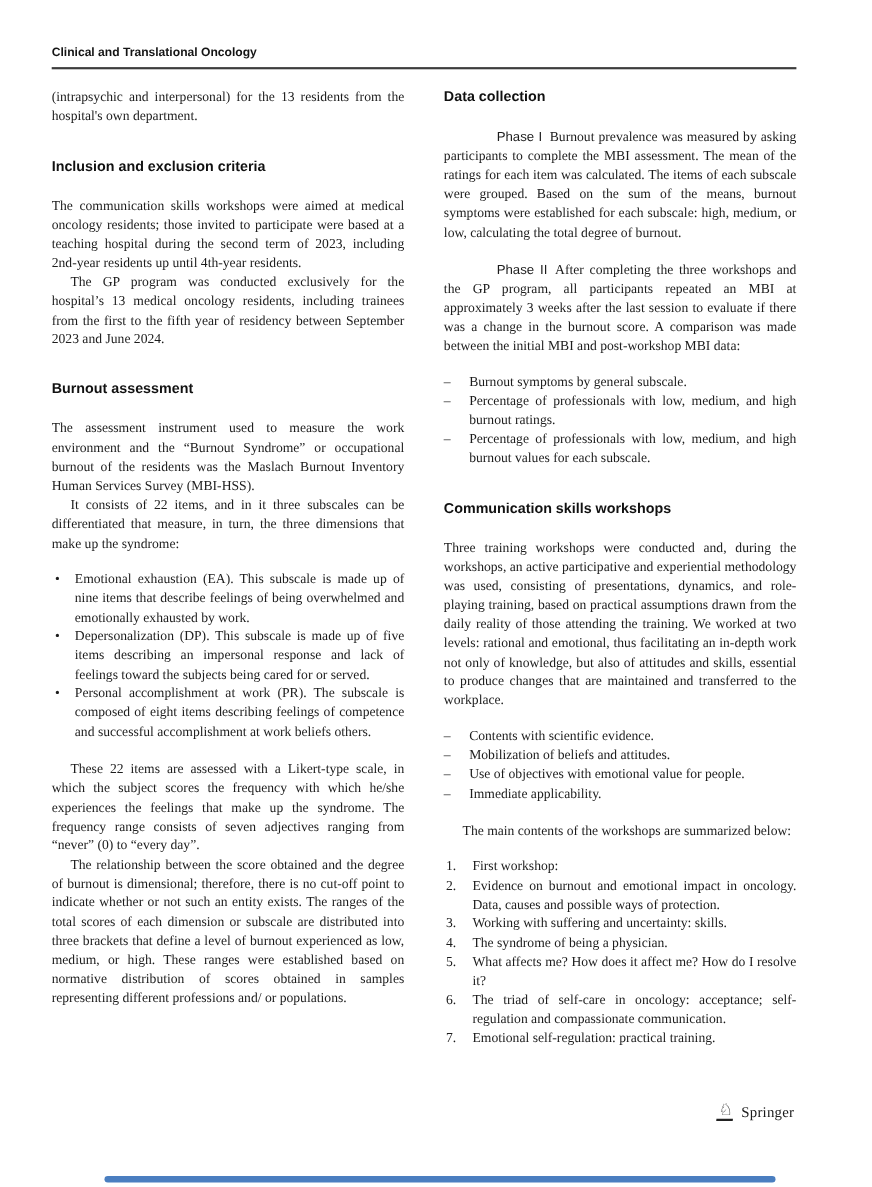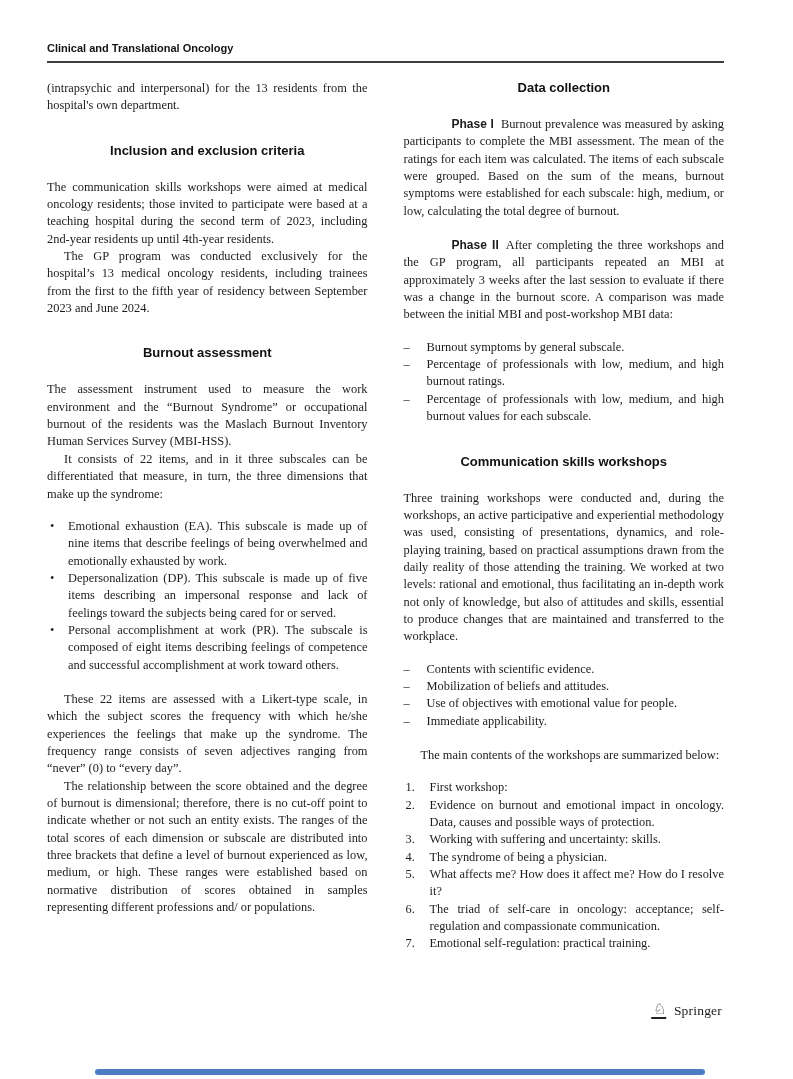--- a/index.html
+++ b/index.html
@@ -43,26 +43,25 @@
     -webkit-hyphens: auto;
   }
   .col p.indent { text-indent: 17px; }
   .col p.gap { margin-top: 17px; }
   .sec-heading {
     font-family: "Liberation Sans", sans-serif;
     font-weight: 700;
     font-size: 13px;
     color: #111;
     margin: 28px 0 21px 0;
-    text-align: center;
   }
   .sec-heading.first { margin-top: 0; }
   .lead {
     font-family: "Liberation Sans", sans-serif;
-    font-weight: 700;
+    font-weight: 400;
     font-size: 12px;
     margin-right: 7px;
     padding-left: 48px;
   }
   .list { margin: 15px 0; }
   .li { display: flex; font-size: 12.4px; line-height: 17.35px; }
   .li .marker { flex: none; }
   .li .txt { flex: 1; text-align: justify; hyphens: auto; -webkit-hyphens: auto; }
   .list.ul .marker { width: 21px; padding-left: 3px; }
   .list.dl .marker { width: 23px; }
@@ -116,21 +115,21 @@
           <div class="li">
             <span class="marker">•</span>
             <span class="txt">Emotional exhaustion (EA). This subscale is made up of nine items that describe feelings of being overwhelmed and emotionally exhausted by work.</span>
           </div>
           <div class="li">
             <span class="marker">•</span>
             <span class="txt">Depersonalization (DP). This subscale is made up of five items describing an impersonal response and lack of feelings toward the subjects being cared for or served.</span>
           </div>
           <div class="li">
             <span class="marker">•</span>
-            <span class="txt">Personal accomplishment at work (PR). The subscale is composed of eight items describing feelings of competence and successful accomplishment at work toward others.</span>
+            <span class="txt">Personal accomplishment at work (PR). The subscale is composed of eight items describing feelings of competence and successful accomplishment at work beliefs others.</span>
           </div>
         </div>
         <p class="para indent gap">These 22 items are assessed with a Likert-type scale, in which the subject scores the frequency with which he/she experiences the feelings that make up the syndrome. The frequency range consists of seven adjectives ranging from “never” (0) to “every day”.</p>
         <p class="para indent">The relationship between the score obtained and the degree of burnout is dimensional; therefore, there is no cut-off point to indicate whether or not such an entity exists. The ranges of the total scores of each dimension or subscale are distributed into three brackets that define a level of burnout experienced as low, medium, or high. These ranges were established based on normative distribution of scores obtained in samples representing different professions and/ or populations.</p>
       </div>
     <div class="col" id="col-1">
         <div class="sec-heading first">Data collection</div>
         <p class="para"><span class="lead">Phase I</span><span>Burnout prevalence was measured by asking participants to complete the MBI assessment. The mean of the ratings for each item was calculated. The items of each subscale were grouped. Based on the sum of the means, burnout symptoms were established for each subscale: high, medium, or low, calculating the total degree of burnout.</span></p>
         <p class="para gap"><span class="lead">Phase II</span><span>After completing the three workshops and the GP program, all participants repeated an MBI at approximately 3 weeks after the last session to evaluate if there was a change in the burnout score. A comparison was made between the initial MBI and post-workshop MBI data:</span></p>
         <div class="list dl">

